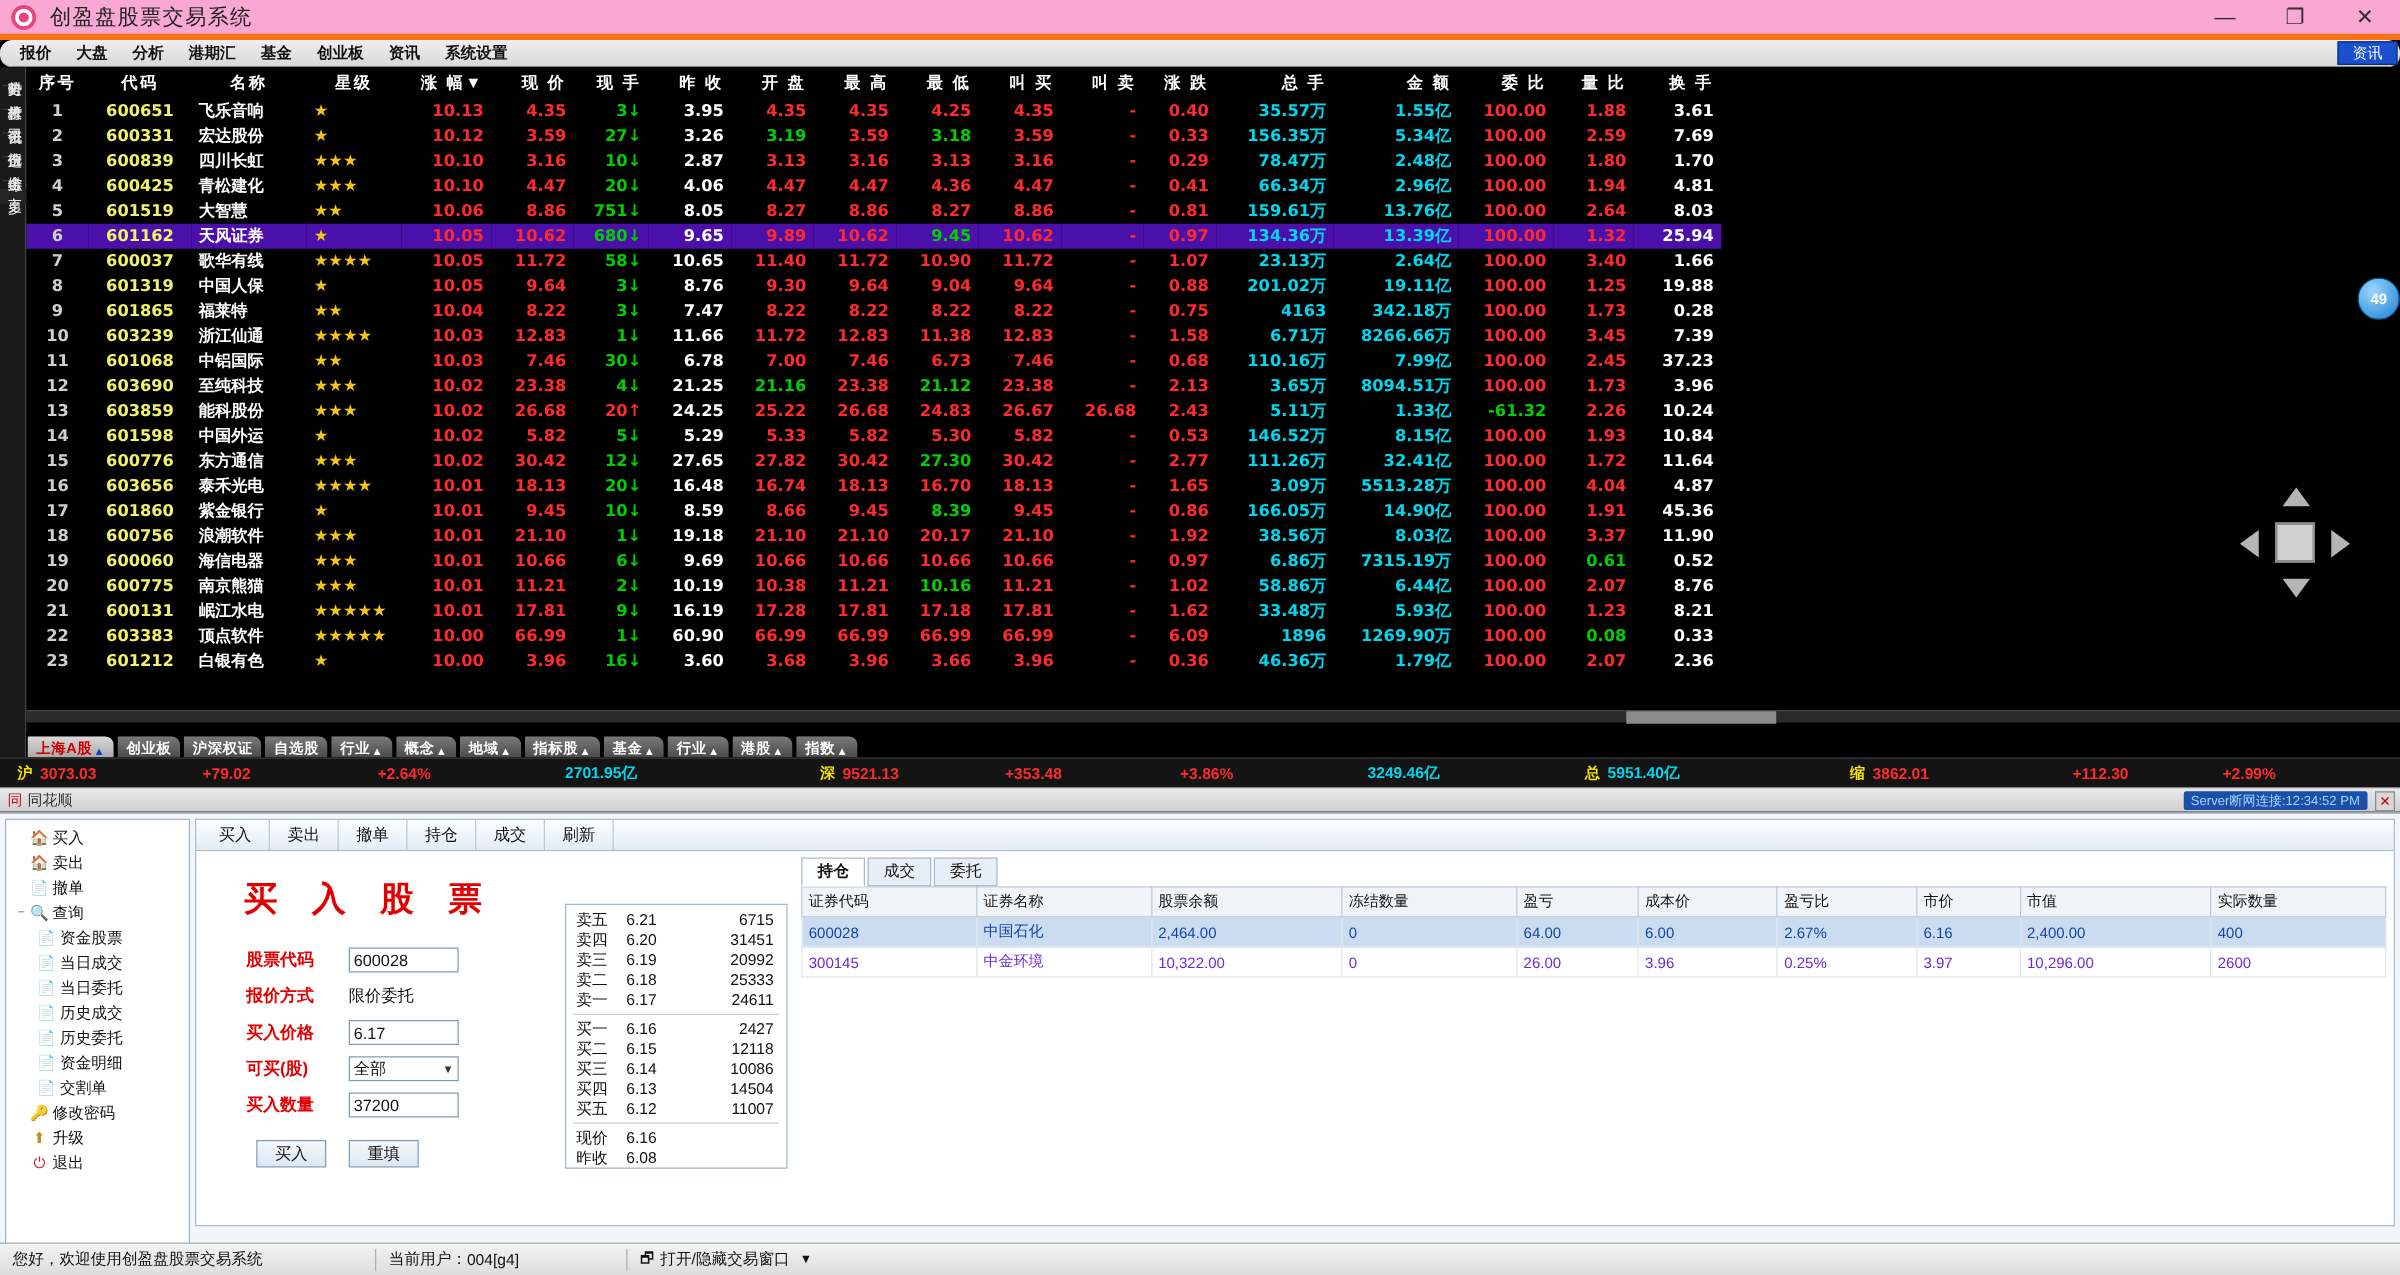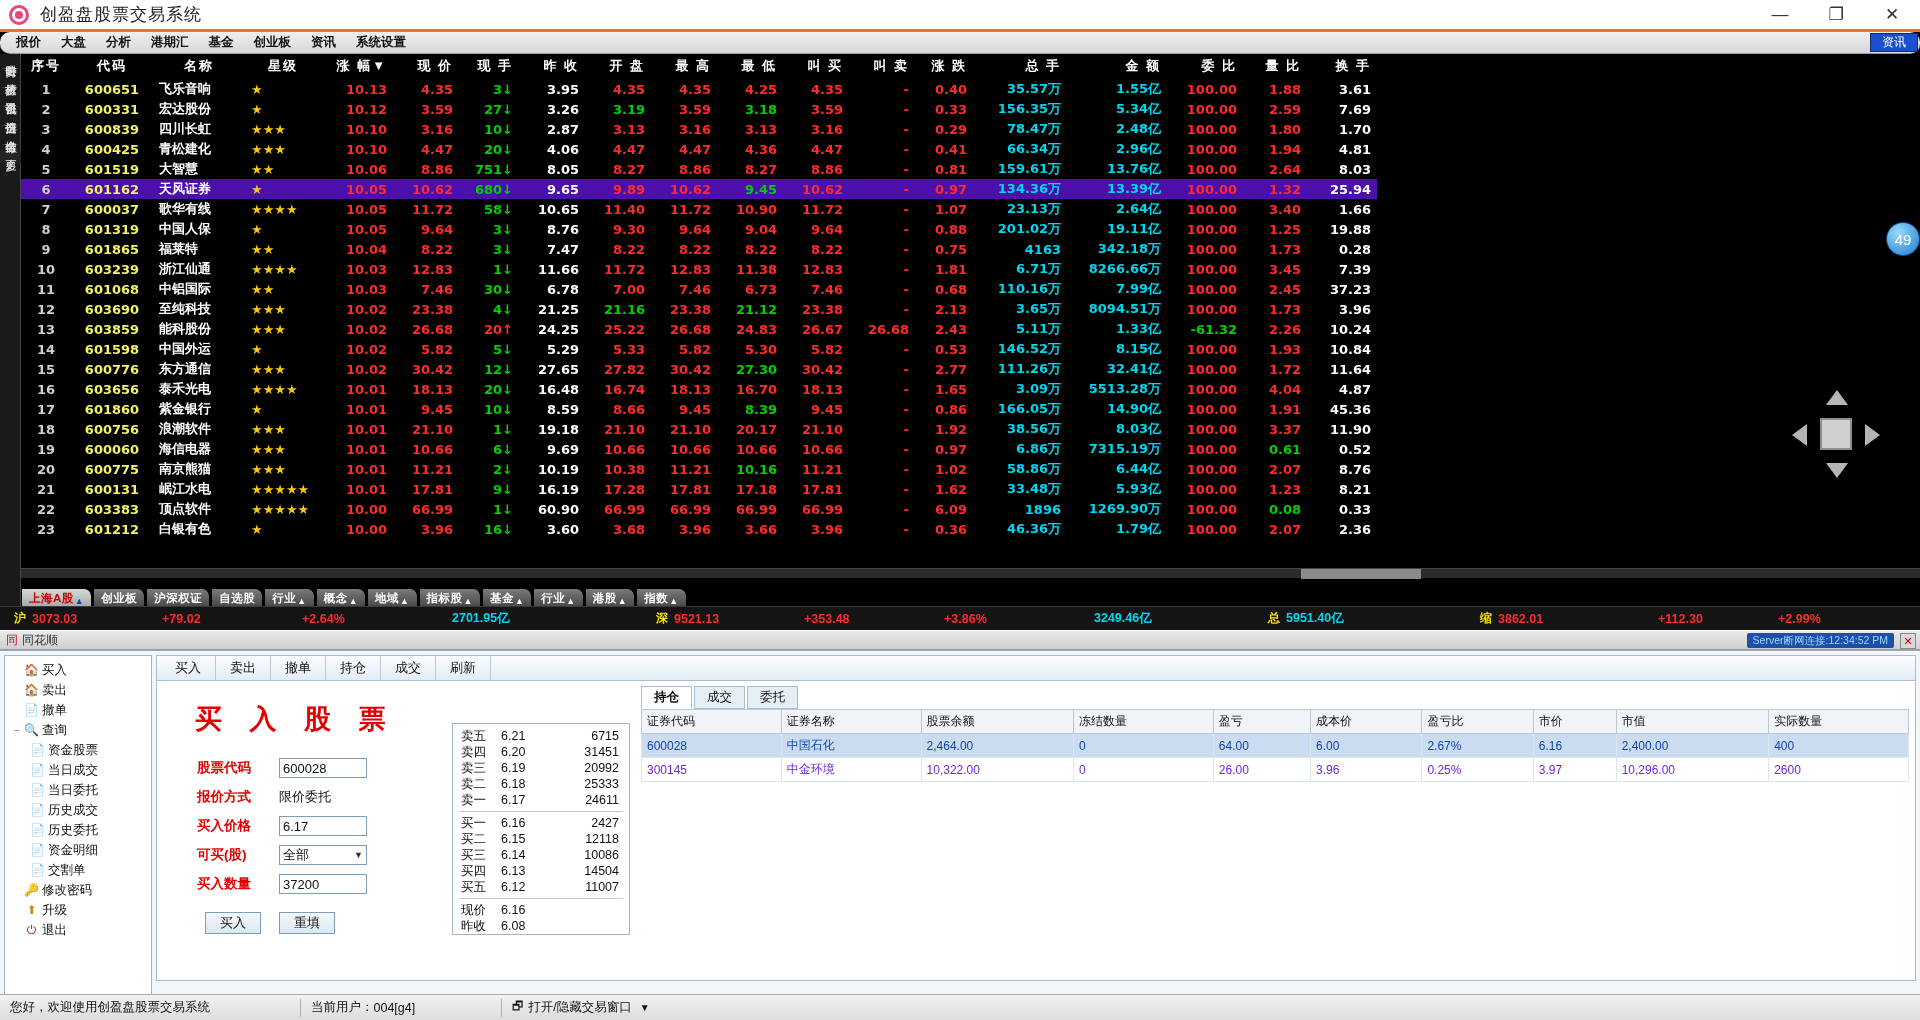--- a/index.html
+++ b/index.html
@@ -7,22 +7,22 @@
     margin: 0; padding: 0;
     width: 1920px; height: 1020px;
     overflow: hidden;
     font-family: "Liberation Sans", "DejaVu Sans", sans-serif;
     background: #000;
   }
   .app { position: relative; width: 1920px; height: 1020px; background:#000; }
 
   
   .titlebar {
-    height: 32px; background: #ffffff; display: flex; align-items: center;
-    border-bottom: 3px solid #f97316;
+    height: 32px; background: #f9a8d4; display: flex; align-items: center;
+    border-bottom: 5px solid #f97316;
   }
   .title-logo { width: 26px; height: 26px; margin-left: 6px; position: relative; }
   .title-logo .ring {
     position:absolute; left:3px; top:3px; width:20px; height:20px; border-radius:50%;
     border: 3px solid #e8457c; background: #fff;
   }
   .title-logo .dot {
     position:absolute; left:9px; top:9px; width:8px; height:8px; border-radius:50%;
     background: #e8457c;
   }
@@ -85,22 +85,22 @@
   .c-white { color:#ffffff; }
   .c-cyan { color:#00d7ef; }
   .ta-r { text-align:right; }
   .ta-c { text-align:center; }
   .ta-l { text-align:left; }
 
   
   .circle-badge {
     position:absolute; right:0px; top:168px; width:34px; height:34px; border-radius:50%;
     background: radial-gradient(circle at 35% 30%, #9ad7ff, #1a7fd0);
-    border:1px solid #0a4e86; color:#fff; font-size:15px;
-    display:flex; align-items:center; justify-content:center;
+    border:1px solid #0a4e86; color:#fff; font-size:12px;
+    display:flex; align-items:center; justify-content:center;font-weight:bold;
   }
   .dpad { position:absolute; right:40px; top:336px; width:88px; height:88px; }
   .dpad .arr {
     position:absolute; width:0;height:0; opacity:.85;
   }
   .dpad .up { left:34px; top:0; border-left:11px solid transparent; border-right:11px solid transparent; border-bottom:15px solid #d5d5d5;}
   .dpad .dn { left:34px; bottom:0; border-left:11px solid transparent; border-right:11px solid transparent; border-top:15px solid #d5d5d5;}
   .dpad .lf { left:0; top:34px; border-top:11px solid transparent; border-bottom:11px solid transparent; border-right:15px solid #d5d5d5;}
   .dpad .rt { right:0; top:34px; border-top:11px solid transparent; border-bottom:11px solid transparent; border-left:15px solid #d5d5d5;}
   .dpad .mid { position:absolute; left:28px; top:28px; width:32px; height:32px; background:#cfcfcf; border:2px solid #8d8d8d;}
@@ -538,21 +538,21 @@
               <td class="ta-l c-star">★★★★</td>
               <td class="ta-r c-red">10.03</td>
               <td class="ta-r c-red">12.83</td>
               <td class="ta-r c-green">1↓</td>
               <td class="ta-r c-white">11.66</td>
               <td class="ta-r c-red">11.72</td>
               <td class="ta-r c-red">12.83</td>
               <td class="ta-r c-red">11.38</td>
               <td class="ta-r c-red">12.83</td>
               <td class="ta-r c-red">-</td>
-              <td class="ta-r c-red">1.81</td>
+              <td class="ta-r c-red">1.58</td>
               <td class="ta-r c-cyan">6.71万</td>
               <td class="ta-r c-cyan">8266.66万</td>
               <td class="ta-r c-red">100.00</td>
               <td class="ta-r c-red">3.45</td>
               <td class="ta-r c-white">7.39</td>
             </tr>
             <tr class="qrow">
               <td class="ta-c c-num">11</td>
               <td class="ta-c c-code">601068</td>
               <td class="ta-l c-name">中铝国际</td>

